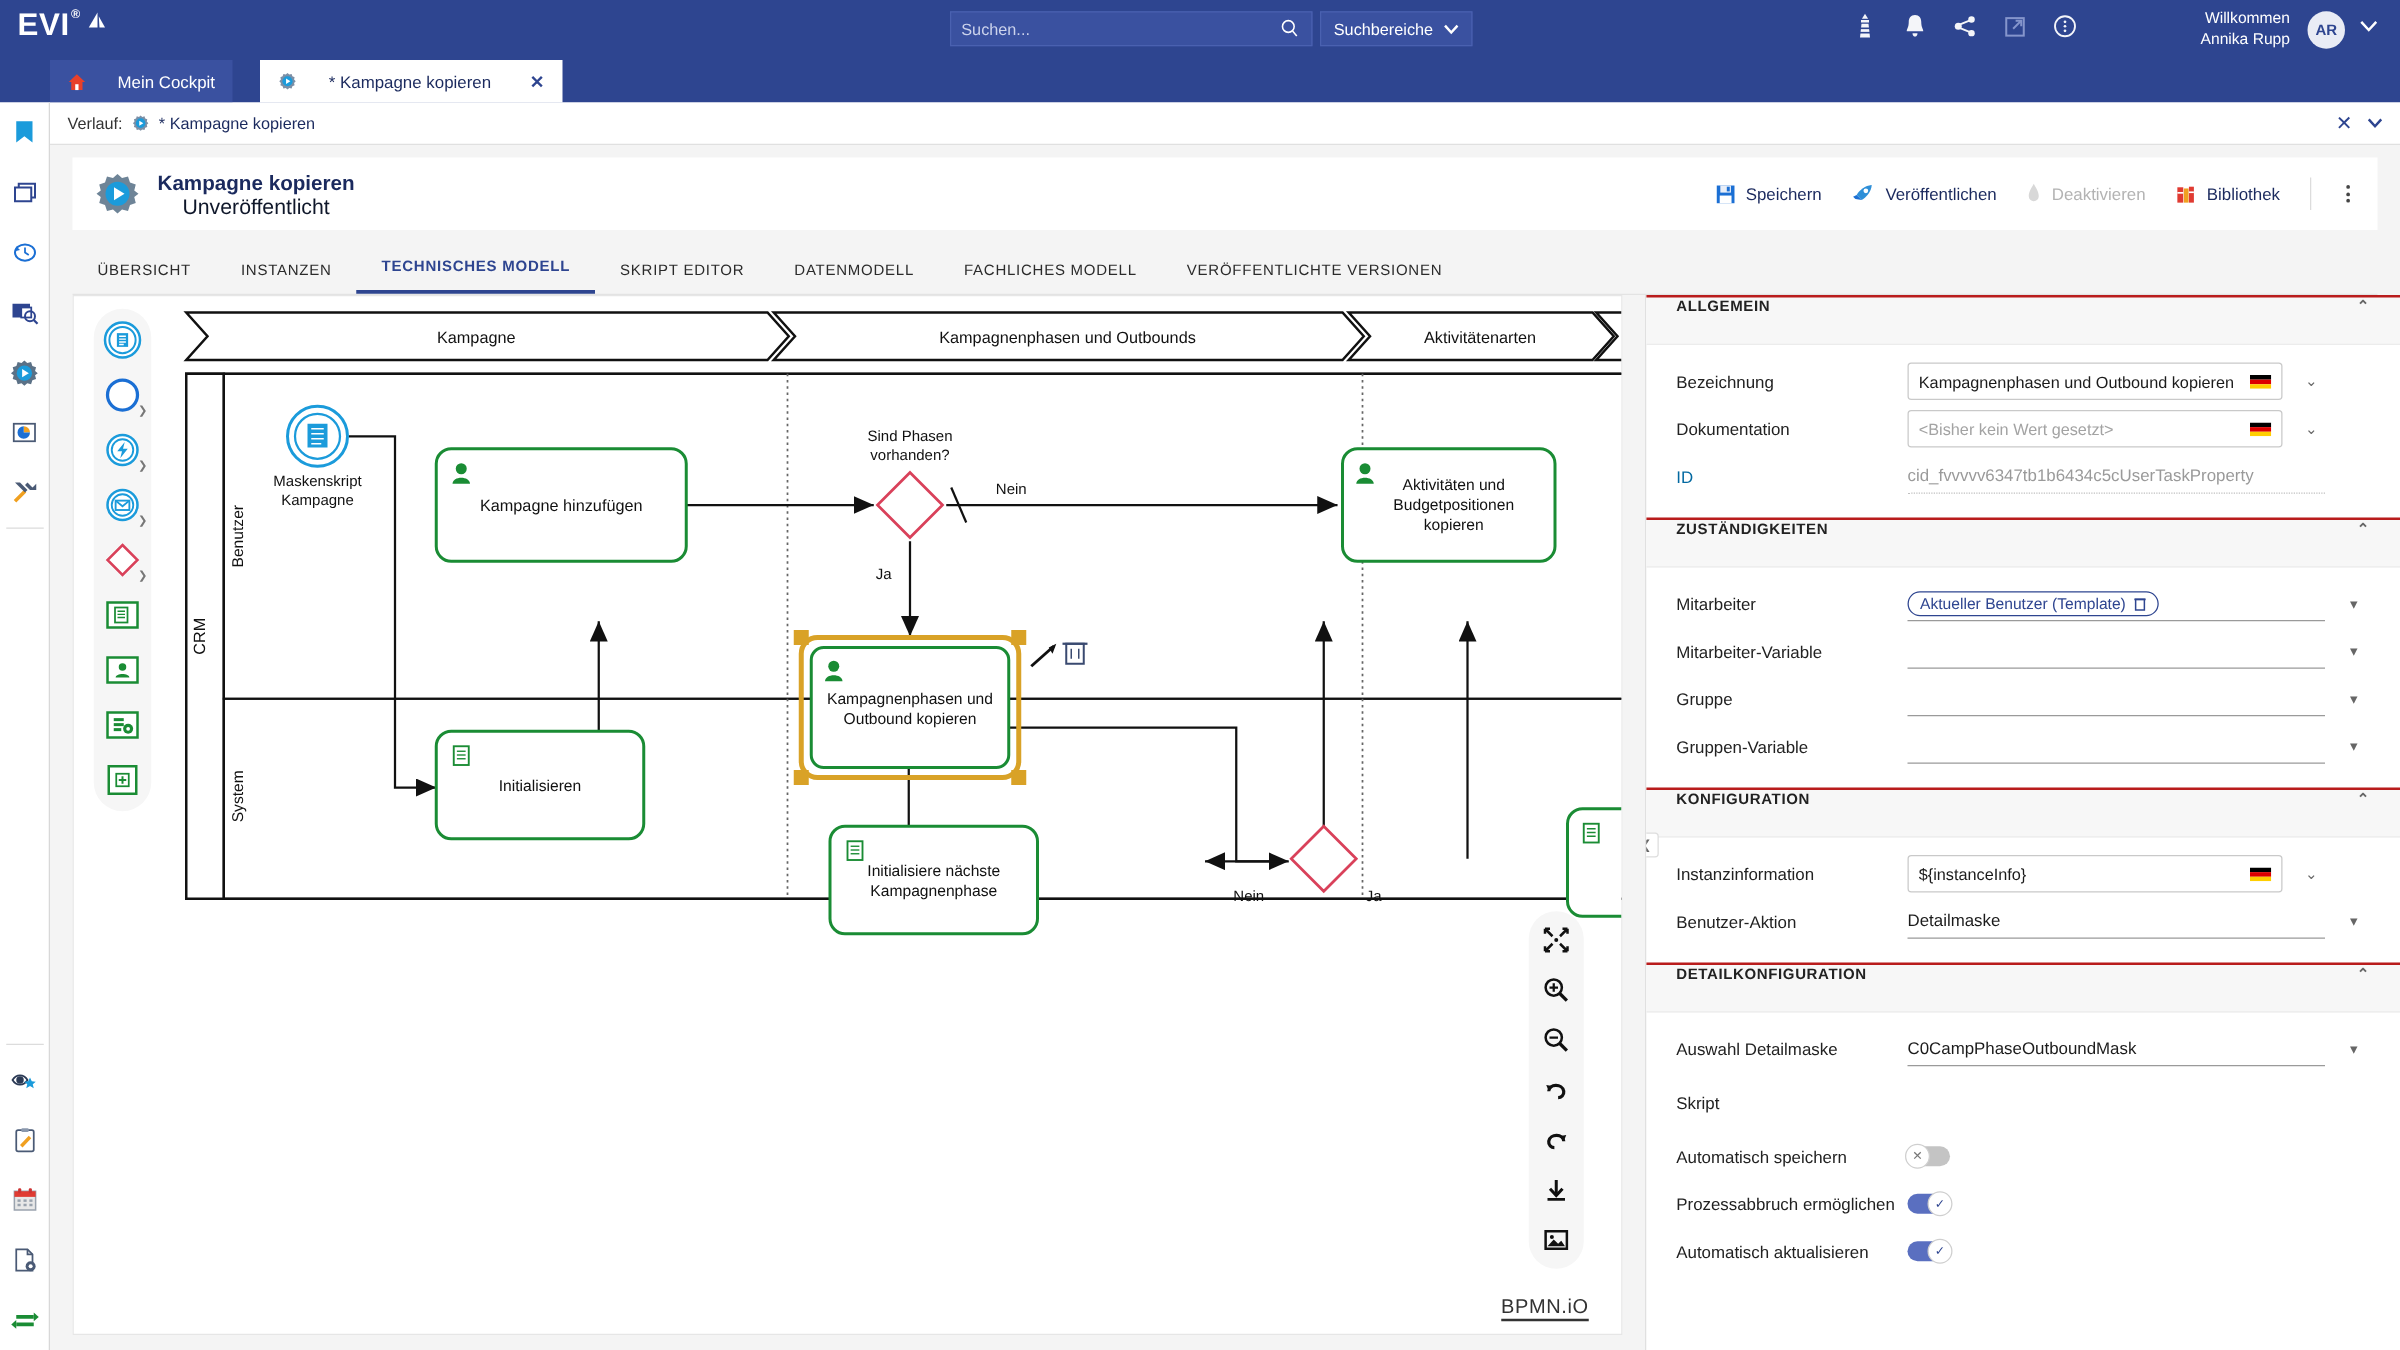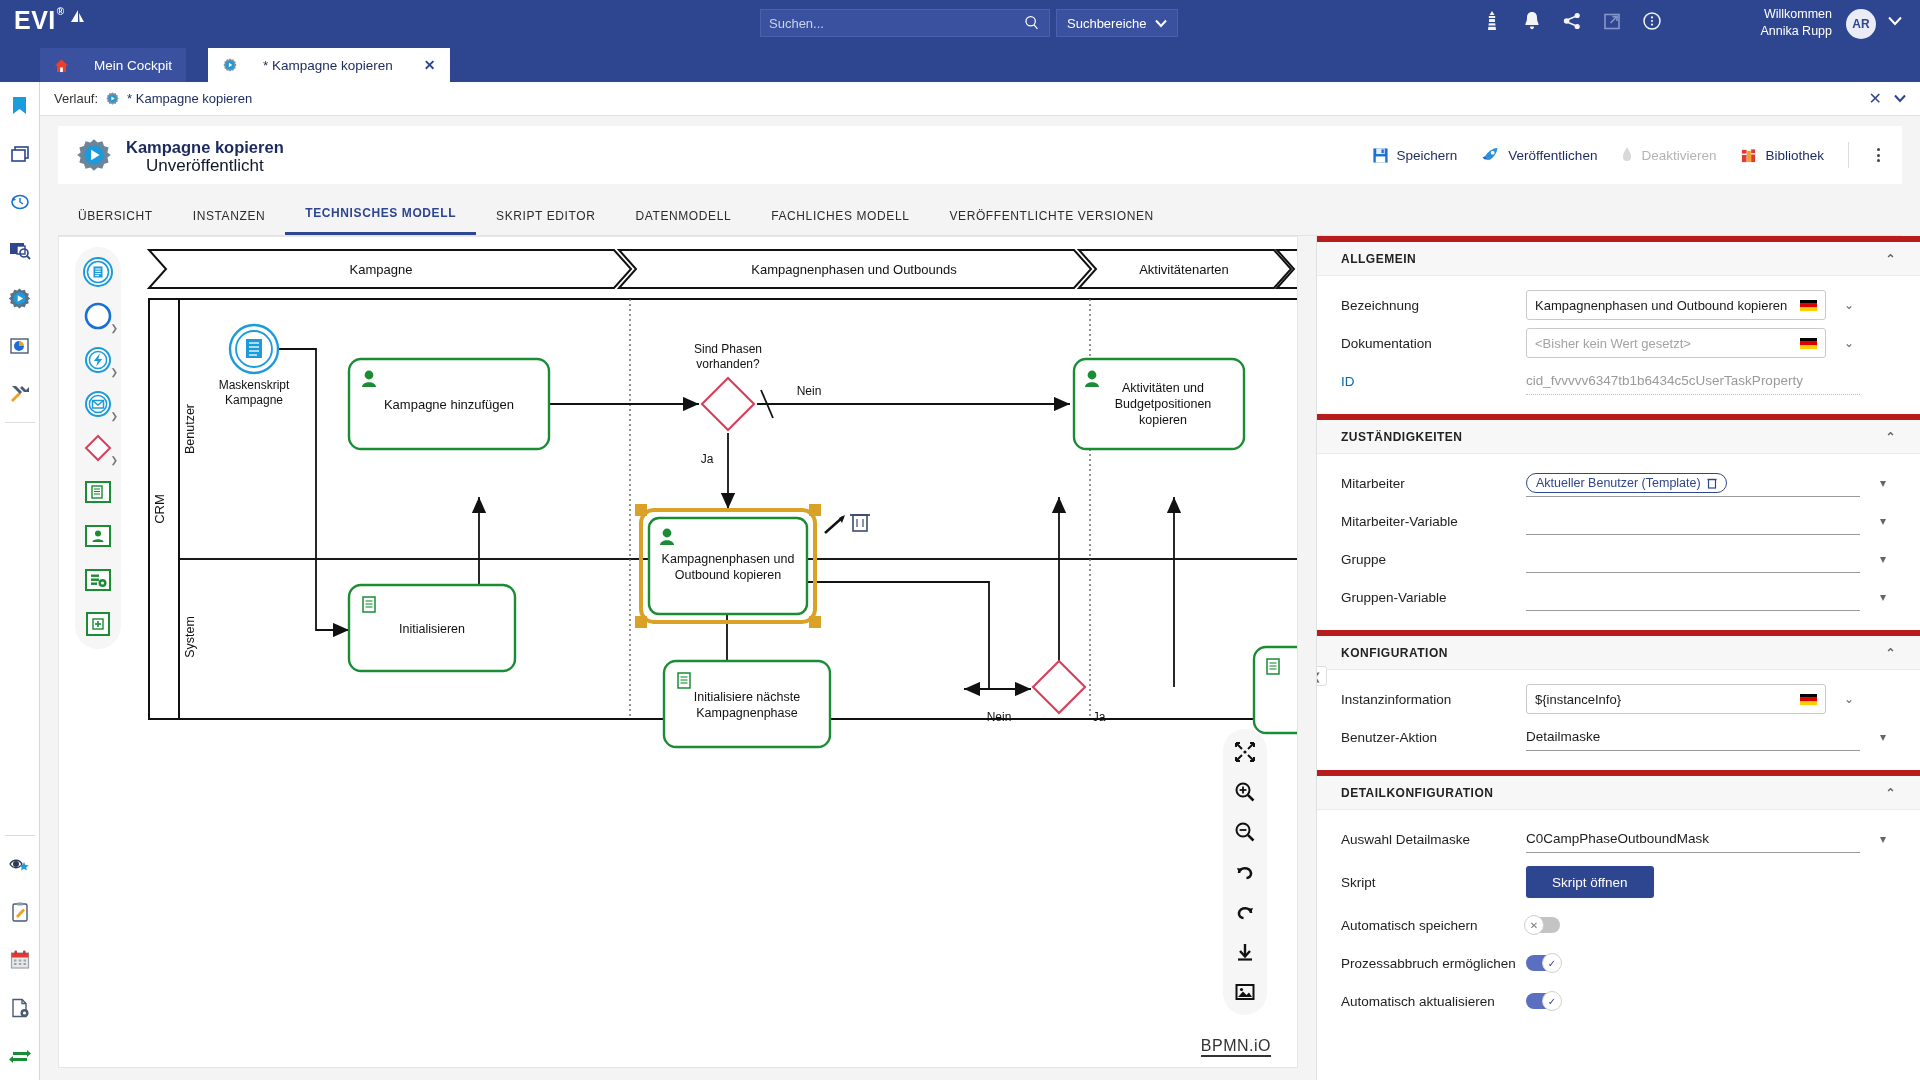--- a/index.html
+++ b/index.html
@@ -160,22 +160,22 @@
   .bpmnlogo u { text-decoration: none; border-bottom: 2px solid #333; padding-bottom: 1px; }
 
   .diagram { position: absolute; left: 0; top: 0; width: 1240px; height: 820px; }
 
   
   .proppanel {
     position: absolute; right: 0px; top: 120px; width: 604px; bottom: 0px;
     background: #fff; border-left: 1px solid #e0e0e0; overflow: hidden;
   }
   .sect-head {
-    height: 40px; background: #f7f7f7; border-top: 6px solid #b91c1c; border-bottom: 1px solid #ececec;
-    display: flex; align-items: center; padding: 0 24px;
+    height: 40px; background: #f7f7f7; border-top: 2px solid #b91c1c; border-bottom: 1px solid #ececec;
+    display: flex; align-items: flex-start; padding: 0 24px;
     font-size: 12px; font-weight: bold; letter-spacing: .5px; color: #222;
     cursor: pointer;
   }
   .sect-head .sc { margin-left: auto; color: #666; font-size: 12px; }
   .sect-body { padding: 10px 24px 14px 24px; }
   .prow { display: flex; align-items: center; min-height: 38px; }
   .plabel { width: 185px; font-size: 13.5px; color: #222; flex-shrink: 0; }
   .pctl { flex: 1; display: flex; align-items: center; }
   .boxinput {
     flex: 1; height: 30px; border: 1px solid #c9c9c9; border-radius: 3px;
@@ -918,23 +918,20 @@
     <div class="sect-body">
       <div class="prow">
         <div class="plabel">Auswahl Detailmaske</div>
         <div class="pctl">
           <div class="lineinput">C0CampPhaseOutboundMask</div>
           <span class="chevdrop">▾</span>
         </div>
       </div>
       <div class="prow" style="min-height:48px;">
         <div class="plabel">Skript</div>
-        <div class="pctl">
-          <button class="btnprimary">Skript öffnen</button>
-        </div>
       </div>
       <div class="prow">
         <div class="plabel">Automatisch speichern</div>
         <div class="pctl">
           <div class="toggle off">
             <div class="knob">✕</div>
           </div>
         </div>
       </div>
       <div class="prow">

